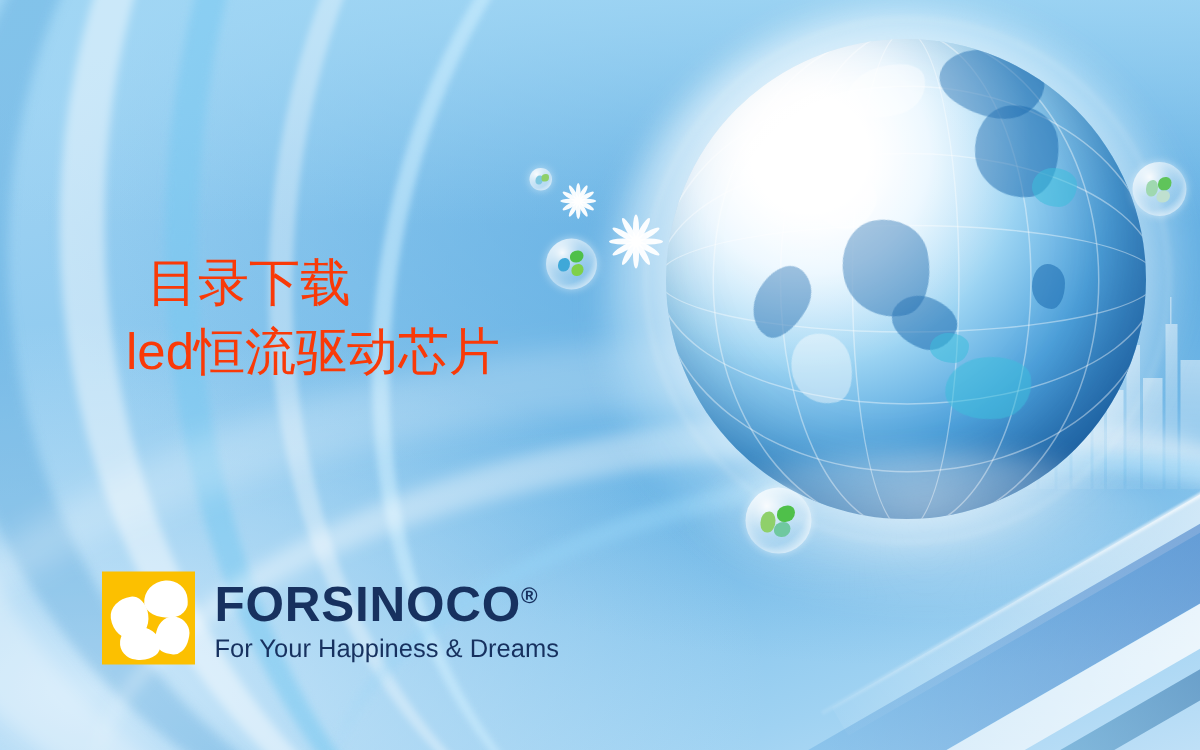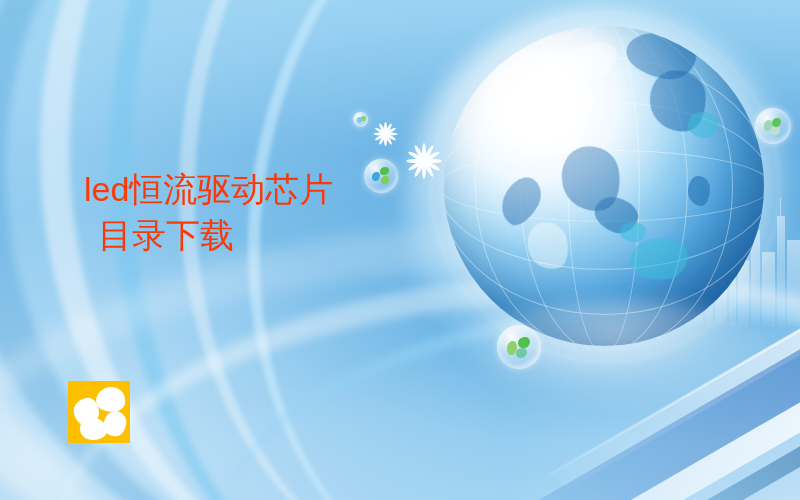--- a/index.html
+++ b/index.html
@@ -264,26 +264,30 @@
     <div class="fp" style="width:4px;height:18px;margin-left:-2px;transform:rotate(150deg);"></div>
     <div class="fp" style="width:4px;height:18px;margin-left:-2px;transform:rotate(180deg);"></div>
     <div class="fp" style="width:4px;height:18px;margin-left:-2px;transform:rotate(210deg);"></div>
     <div class="fp" style="width:4px;height:18px;margin-left:-2px;transform:rotate(240deg);"></div>
     <div class="fp" style="width:4px;height:18px;margin-left:-2px;transform:rotate(270deg);"></div>
     <div class="fp" style="width:4px;height:18px;margin-left:-2px;transform:rotate(300deg);"></div>
     <div class="fp" style="width:4px;height:18px;margin-left:-2px;transform:rotate(330deg);"></div>
   </div>
 
   <div class="headline">
+    <div class="hl hl2">目录下载</div>
     <div class="hl">led恒流驱动芯片</div>
-    <div class="hl hl2">目录下载</div>
   </div>
 
   <div class="logo">
     <div class="logo-mark">
       <div class="petal p1"></div>
       <div class="petal p2"></div>
       <div class="petal p3"></div>
       <div class="petal p4"></div>
     </div>
+    <div class="logo-text">
+      <div class="brand"><span>FORSINOCO</span><span class="reg">®</span></div>
+      <div class="tagline">For Your Happiness &amp; Dreams</div>
+    </div>
   </div>
 
 </div>
 
 </body></html>

